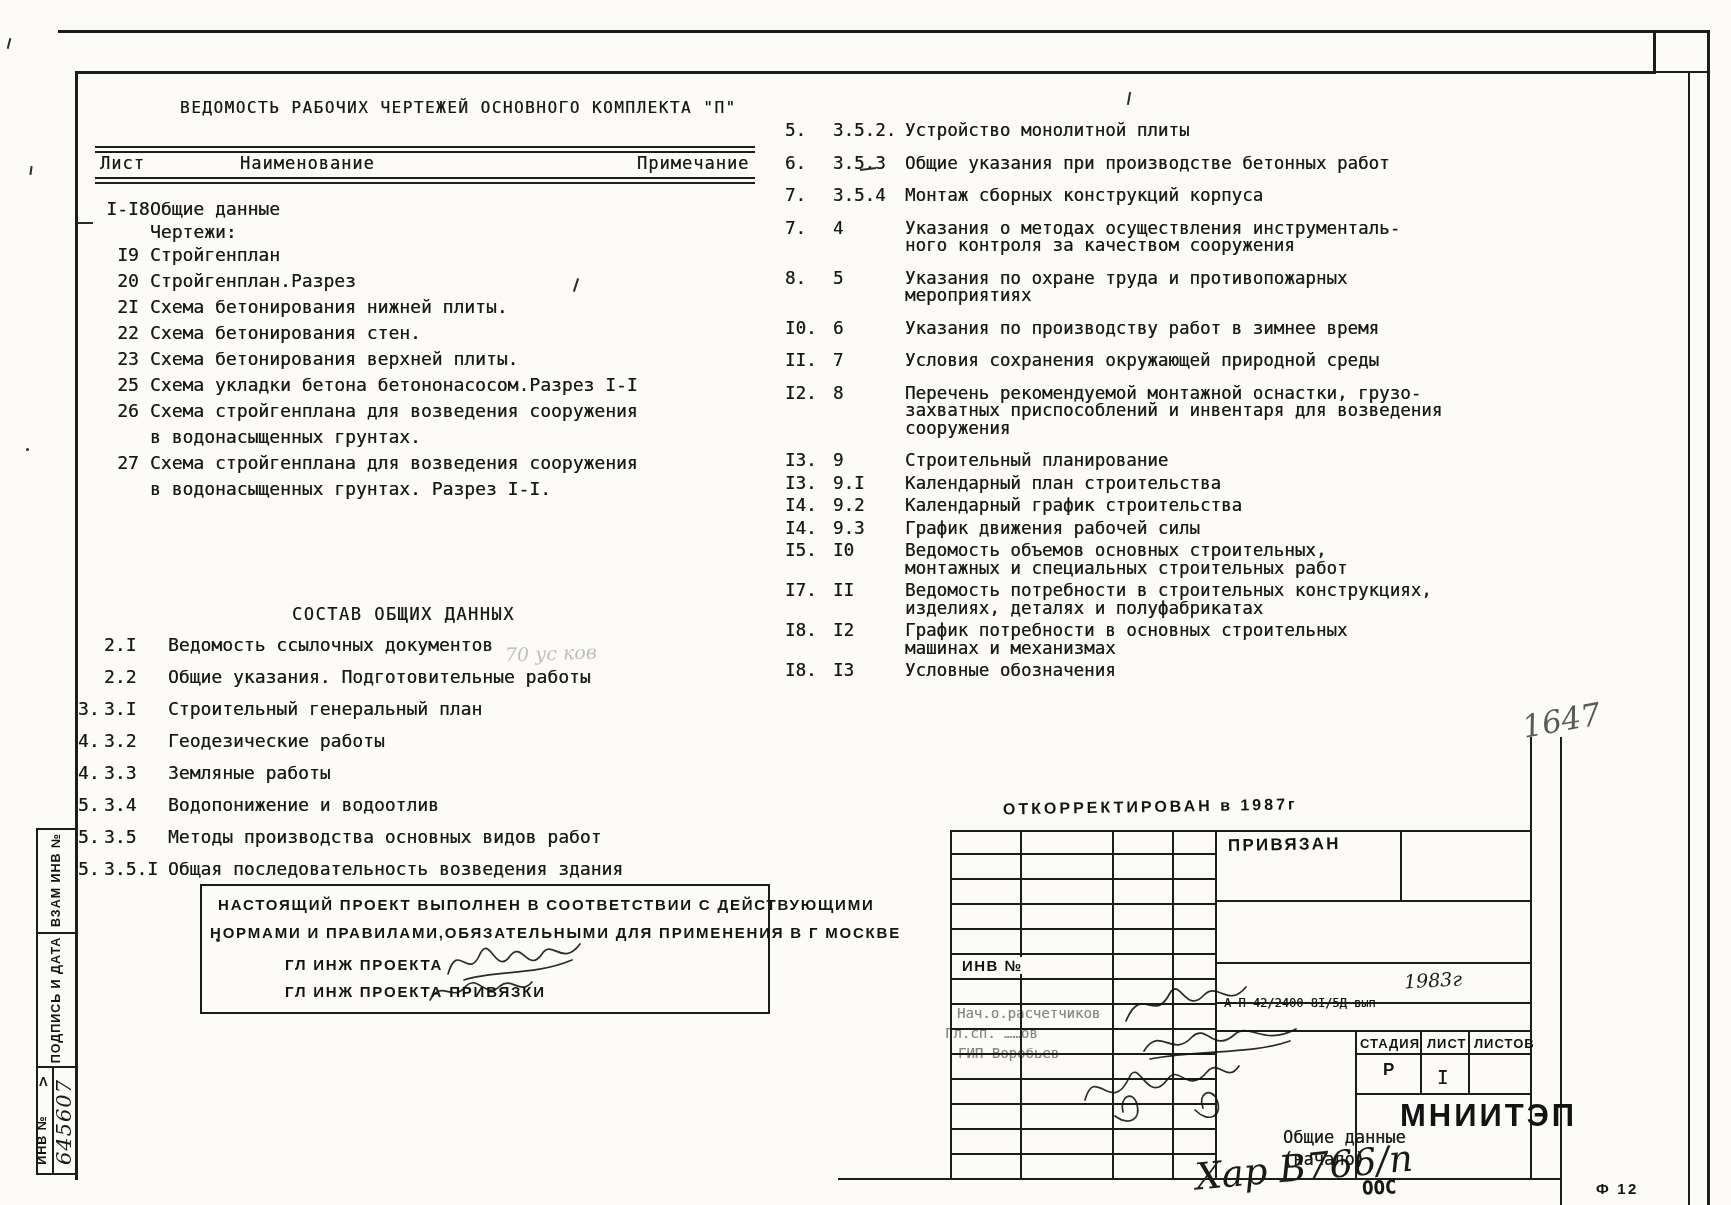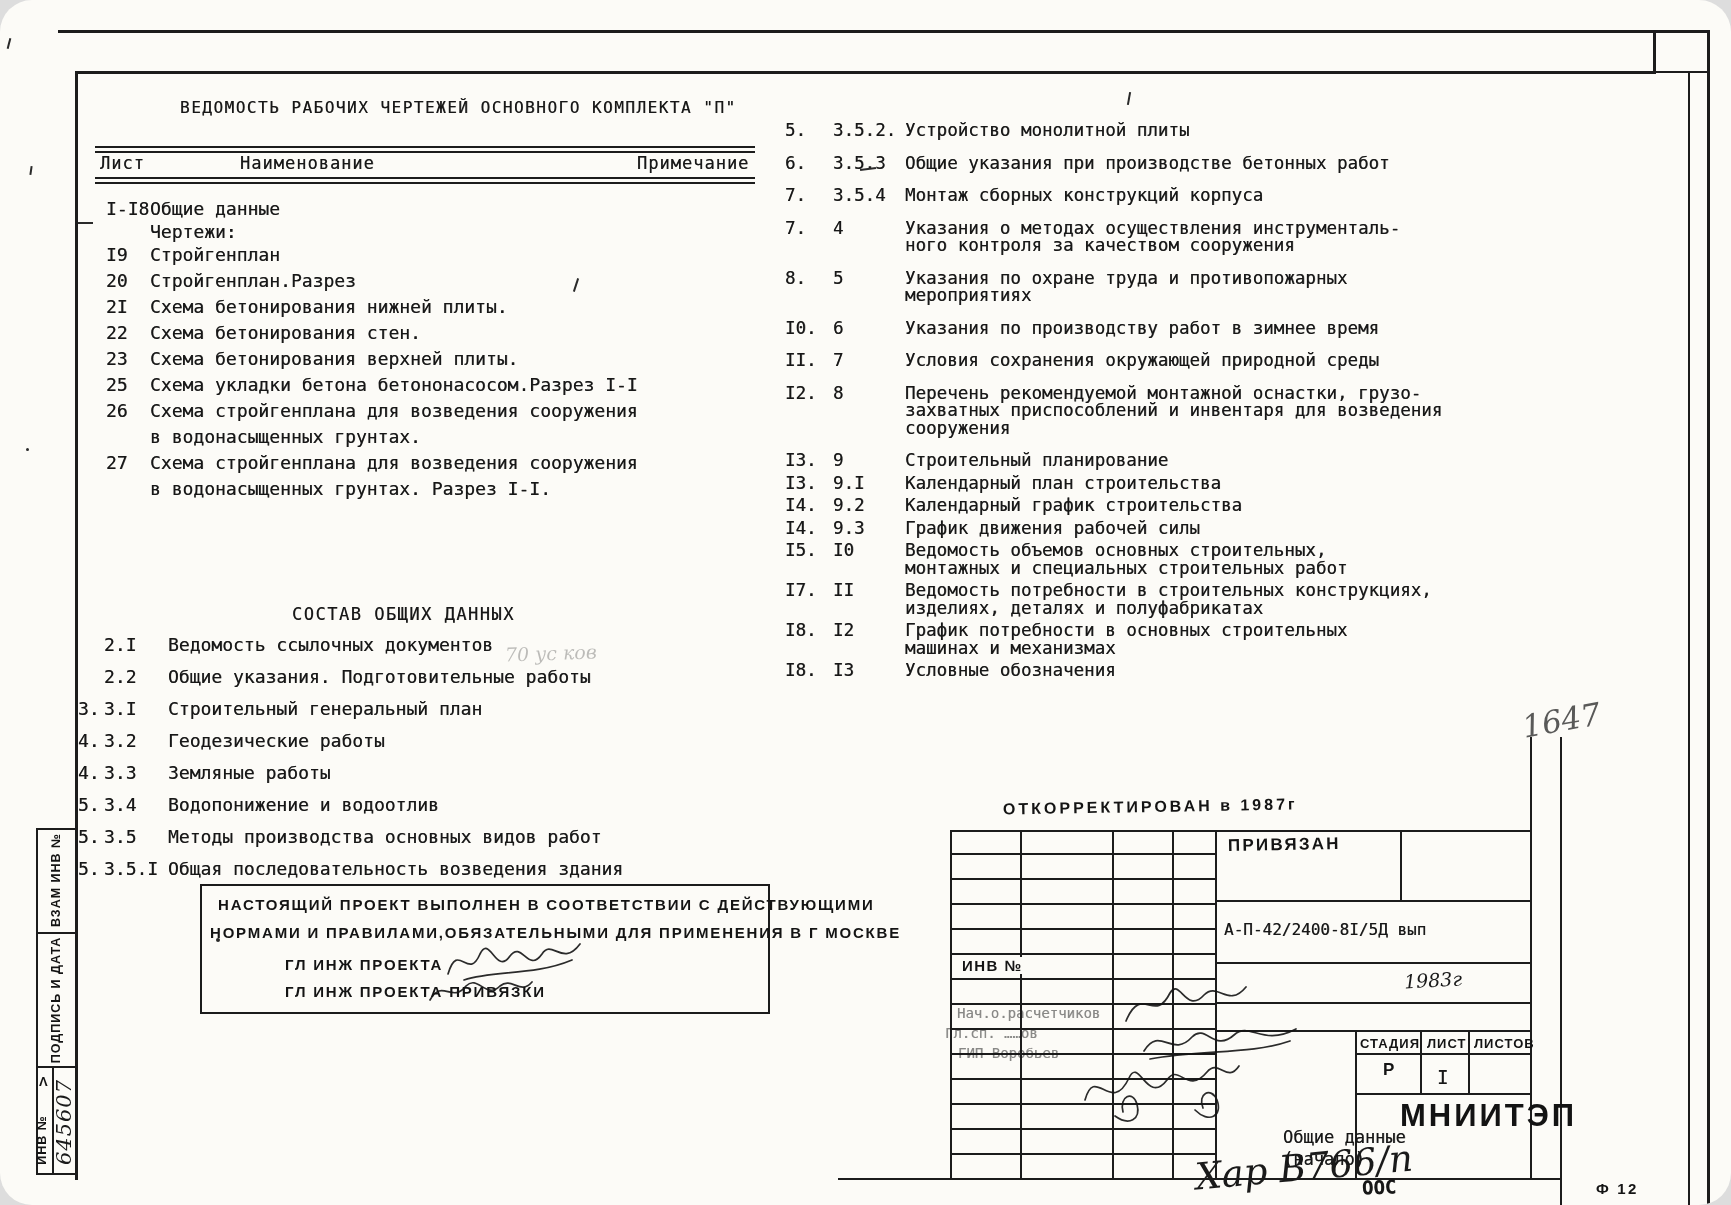--- a/index.html
+++ b/index.html
@@ -1,37 +1,37 @@
 <!DOCTYPE html>
 <html lang="ru"><head>
 <meta charset="utf-8">
 <style>
   html,body{margin:0;padding:0;background:#ddd;}
   .page{position:relative;width:1731px;height:1205px;background:#fcfbf7;overflow:hidden;
-        font-family:"DejaVu Sans Mono",monospace;color:#181818;border-radius:32px;}
+        font-family:"DejaVu Sans Mono",monospace;color:#181818;}
   
   .hline,.vline{position:absolute;background:#1c1c1c;}
   .hline{height:2px;}
   .vline{width:2px;}
   .thick{height:3px;}
   .vthick{width:3px;}
   
   .tw{font-family:"DejaVu Sans Mono",monospace;color:#171717;text-shadow:0.35px 0 0 rgba(20,20,20,.65);}
   .hand{font-family:"Liberation Sans",sans-serif;font-weight:700;letter-spacing:2.2px;color:#141414;}
   .cur{font-family:"DejaVu Serif",serif;font-style:italic;color:#1a1a1a;}
   .abs{position:absolute;}
   .faint{opacity:.5;filter:blur(.4px);}
   
   .reg-title{left:180px;top:98px;font-size:16px;letter-spacing:1.5px;white-space:nowrap;}
   .reg-head{font-size:17px;letter-spacing:1px;}
   .reg-rows{position:absolute;left:106px;top:196px;width:660px;}
   .reg-row{display:flex;line-height:26px;font-size:18px;}
   .reg-row div{white-space:pre-line;}
   .reg-rows div.reg-row:nth-of-type(2){line-height:20px;}
-  .reg-sheet{flex:0 0 44px;}
+  .reg-sheet{flex:0 0 44px;text-align:center;}
   .reg-name{flex:1;}
   
   .comp-title{left:292px;top:604px;font-size:17px;letter-spacing:1.5px;}
   .comp-items{position:absolute;left:78px;top:635px;width:640px;}
   .comp-item{display:flex;line-height:20px;font-size:18px;margin-bottom:12px;}
   .comp-prefix{flex:0 0 26px;}
   .comp-num{flex:0 0 64px;}
   .comp-name{flex:1;white-space:nowrap;}
   
   .rc-items{position:absolute;left:785px;top:122px;width:690px;}
@@ -335,21 +335,21 @@
   <div class="hline" style="left:1215px;top:1002px;width:315px;"></div>
   <div class="hline" style="left:1215px;top:1030px;width:315px;"></div>
   <div class="hline" style="left:1355px;top:1053px;width:175px;"></div>
   <div class="hline" style="left:1355px;top:1093px;width:175px;"></div>
   <div class="vline" style="left:1355px;top:1030px;height:150px;"></div>
   <div class="vline" style="left:1420px;top:1030px;height:63px;"></div>
   <div class="vline" style="left:1468px;top:1030px;height:63px;"></div>
 
   <div class="abs hand" style="left:1228px;top:835px;font-size:17px;transform:rotate(-1deg);">ПРИВЯЗАН</div>
 
-  <div class="abs tw" style="left:1224px;top:920px;font-size:16px;white-space:nowrap;">А-П-42/2400-8I/5Д вып</div>
+  <div class="abs tw" style="left:1224px;top:996px;font-size:12px;white-space:nowrap;">А-П-42/2400-8I/5Д вып</div>
   <div class="abs cur" style="left:1404px;top:969px;font-size:19px;transform:rotate(-3deg);">1983г</div>
 
   <div class="abs tw role faint" style="left:957px;top:1005px;">Нач.о.расчетчиков</div>
   <div class="abs tw role faint" style="left:945px;top:1025px;">Гл.сп. ……ов</div>
   <div class="abs tw role faint" style="left:958px;top:1045px;">ГИП  Воробьев</div>
 
   <svg class="sig" style="left:1120px;top:975px;" width="130" height="55" viewBox="0 0 130 55">
     <path d="M6,46 C22,8 34,50 50,18 C60,2 66,40 84,20 C98,6 108,34 126,12"></path>
   </svg>
   <svg class="sig" style="left:1140px;top:1015px;" width="160" height="50" viewBox="0 0 160 50">

